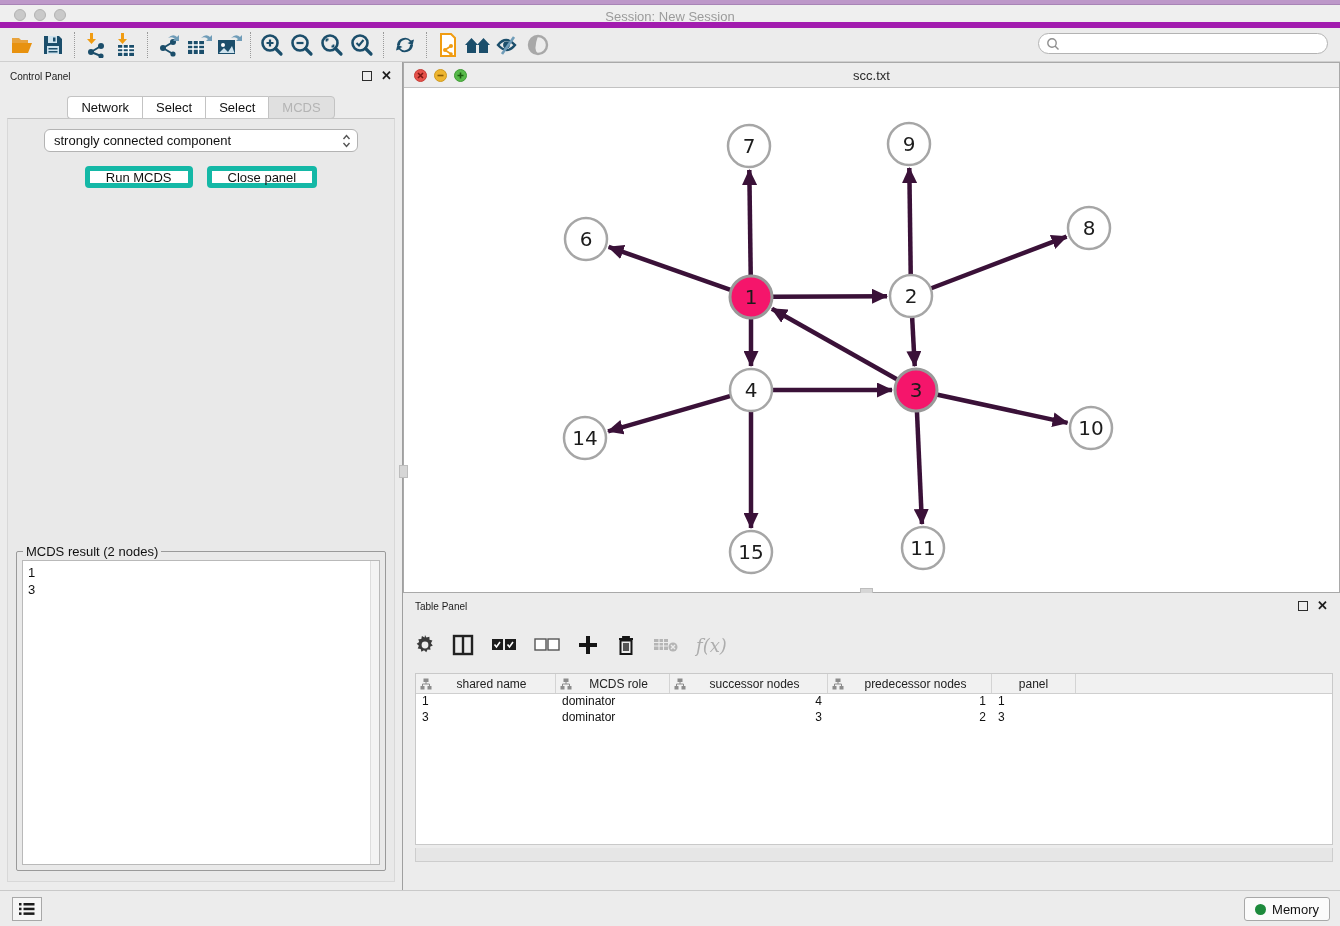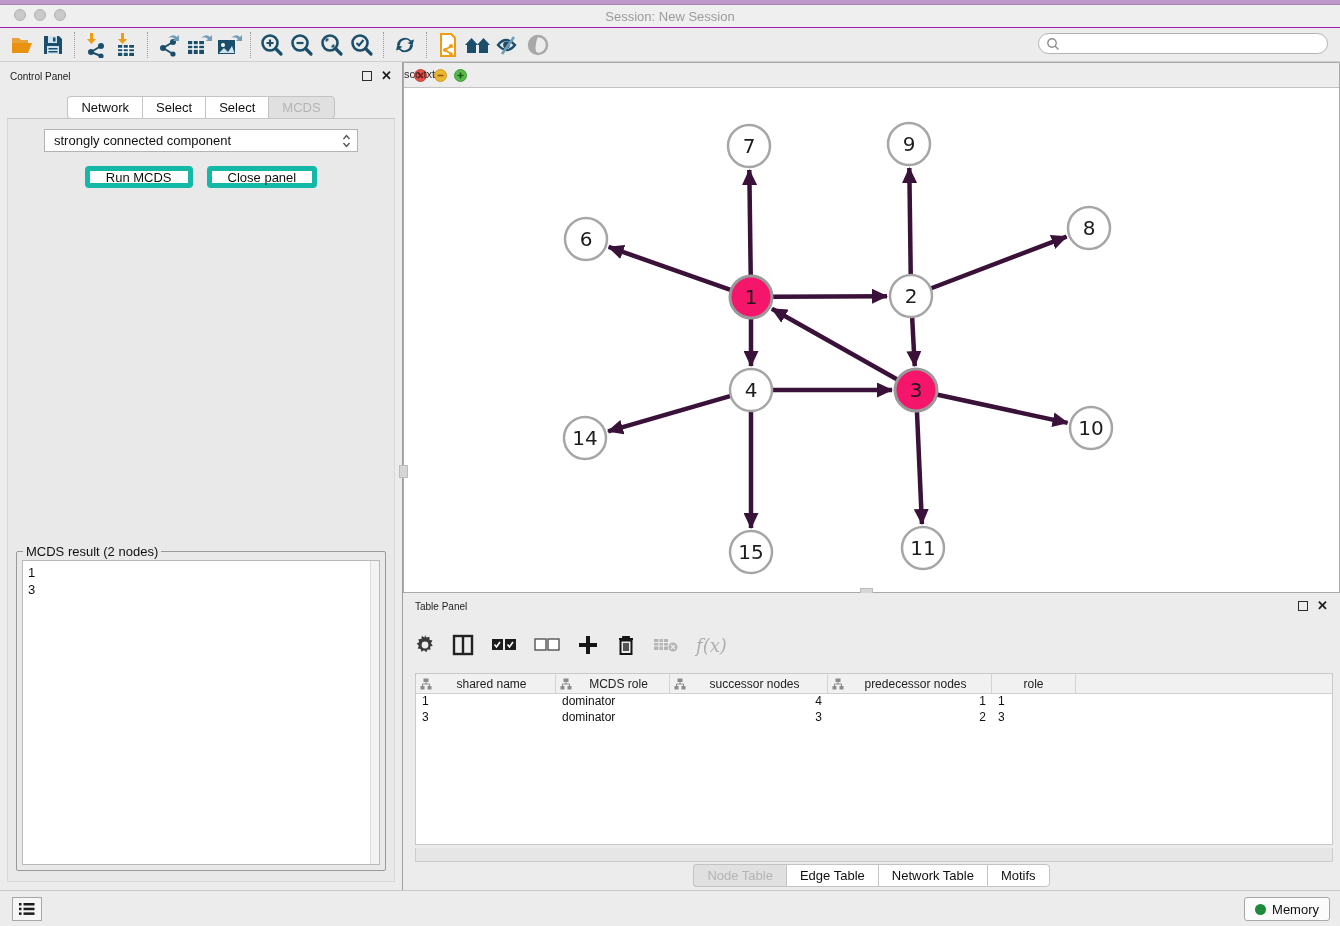--- a/index.html
+++ b/index.html
@@ -1,21 +1,21 @@
 <!DOCTYPE html>
 <html><head>
 <meta charset="utf-8">
 <style>
   * { margin:0; padding:0; box-sizing:border-box; }
   html,body { width:1340px; height:926px; font-family:"Liberation Sans",sans-serif; background:#ececec; overflow:hidden; }
   .win { position:absolute; inset:0; width:1340px; height:926px; background:#ececec; }
 
   
   .accent-stripe { position:absolute; left:0; top:0; width:100%; height:5px; background:#bd98c9; border-bottom:1px solid #a884b6; }
-  .titlebar { position:absolute; left:0; top:0; width:100%; height:28px; background:#efefef; border-bottom:1px solid #a21caf; }
+  .titlebar { position:absolute; left:0; top:0; width:100%; height:28px; background:#efefef; border-bottom:6px solid #a21caf; }
   .title-text { position:absolute; left:0; right:0; top:9px; text-align:center; font-size:13px; color:#9b9b9b; }
   .tl { position:absolute; top:9px; width:12px; height:12px; border-radius:50%; background:#c9c9c9; border:1px solid #b2b2b2; }
 
   
   .toolbar { position:absolute; left:0; top:28px; width:100%; height:34px; background:#ececec; border-bottom:1px solid #cfcfcf; display:flex; align-items:center; padding-left:8px; }
   .tb-btn { width:30px; height:28px; display:flex; align-items:center; justify-content:center; }
   .tb-sep { width:0; height:26px; border-left:1px dotted #9a9a9a; margin:0 6px; }
   .search-wrap { position:absolute; right:12px; top:5px; width:290px; height:21px; background:#fff; border:1px solid #b3b3b3; border-radius:11px; display:flex; align-items:center; padding-left:7px; }
 
   
@@ -25,34 +25,34 @@
   .panel-ctl { margin-left:auto; display:flex; align-items:center; gap:9px; }
   .float-ico { width:10px; height:10px; border:1.5px solid #2c2c2c; }
   .close-ico { font-size:13px; font-weight:bold; color:#1c1c1c; line-height:10px; }
   .cp-tabs { position:absolute; left:0; top:34px; width:100%; display:flex; justify-content:center; }
   .tab { font-size:13px; padding:3px 13px; background:#fff; border:1px solid #c3c3c3; border-right:none; color:#111; }
   .tab:first-child { border-radius:4px 0 0 4px;text-align:center; }
   .tab:last-child { border-right:1px solid #c3c3c3; border-radius:0 4px 4px 0; }
   .tab.sel { background:#e0e0e0; color:#b4b4b4; }
   .cp-body { position:absolute; left:7px; right:7px; top:56px; bottom:8px; background:#e9e9e9; border:1px solid #d8d8d8; border-top:1px solid #c6c6c6; }
   .opt-label { margin-top:22px; text-align:center; font-size:13px; color:#111; }
-  .opt-select { margin:10px 36px 0 36px; height:23px; background:#fff; border:1px solid #b3b3b3; border-radius:0; display:flex; align-items:center; padding:0 6px 0 9px; font-size:13px; color:#111; }
+  .opt-select { margin:10px 36px 0 36px; height:23px; background:#fff; border:1px solid #b3b3b3; border-radius:6px; display:flex; align-items:center; padding:0 6px 0 9px; font-size:13px; color:#111; }
   .stepper { margin-left:auto; display:flex; flex-direction:column; line-height:5px; }
   .btn-row { display:flex; justify-content:center; gap:14px; margin-top:14px; }
   .push-btn { height:22px; padding:0 16px; background:#fff; border:5px solid #14b8a6; border-radius:4px; font-size:13px; color:#111; display:flex; align-items:center; }
   .result-group { position:absolute; left:8px; right:8px; top:432px; bottom:10px; border:1px solid #9a9a9a; border-radius:2px; }
   .result-label { position:absolute; left:6px; top:-8px; background:#e9e9e9; padding:0 3px; font-size:13px; color:#111; }
   .result-box { position:absolute; left:5px; right:5px; top:8px; bottom:5px; background:#fff; border:1px solid #b9b9b9; }
   .result-text { position:absolute; left:5px; top:3px; font-size:13px; color:#111; white-space:pre-line; line-height:17px; }
   .result-scroll { position:absolute; right:0; top:0; bottom:0; width:9px; background:#f3f3f3; border-left:1px solid #ddd; }
 
   
   .net-win { position:absolute; left:403px; top:62px; width:937px; height:531px; background:#fff; border:1px solid #a9a9a9; }
   .net-titlebar { position:absolute; left:0; top:0; width:100%; height:25px; background:#ededed; border-bottom:1px solid #c2c2c2; }
-  .net-title { position:absolute; left:0; right:0; top:5px; font-size:11px; color:#2a2a2a; }
+  .net-title { position:absolute; left:0; right:0; top:5px; text-align:center; font-size:13px; color:#2a2a2a; }
   .mac-btn { position:absolute; top:6px; width:13px; height:13px; border-radius:50%; display:flex; align-items:center; justify-content:center; font-size:9px; font-weight:bold; }
   .mac-close { left:10px; background:#e5514a; border:1px solid #c63d37; color:#7d1612; }
   .mac-min { left:30px; background:#eeb52f; border:1px solid #cf9a1f; color:#8a5d05; }
   .mac-zoom { left:50px; background:#57ba4a; border:1px solid #3f9c35; color:#1a5c10; }
   .net-canvas { position:absolute; left:0; top:25px; }
   .grip { position:absolute; background:#d6d6d6; border:1px solid #bdbdbd; }
 
   
   .table-panel { position:absolute; left:403px; top:593px; width:937px; height:297px; background:#ececec; }
   .tp-header { position:absolute; left:0; top:0; width:100%; height:26px; display:flex; align-items:center; padding:3px 12px; }
@@ -427,46 +427,40 @@
         <div class="th c3">
           <svg width="12" height="12" viewBox="0 0 12 12">
               <rect x="3.5" y="0.5" width="5" height="3.5" fill="#8c8c8c"></rect>
               <path d="M6 4 v2 M2.5 6 h7 M2.5 6 v2 M9.5 6 v2" stroke="#8c8c8c" stroke-width="1"></path>
               <rect x="0.5" y="8" width="4" height="3.5" fill="#8c8c8c"></rect>
               <rect x="7.5" y="8" width="4" height="3.5" fill="#8c8c8c"></rect>
             </svg>
           <span class="th-label">predecessor nodes</span>
         </div>
         <div class="th c4">
-          <span class="th-label">role</span>
+          <span class="th-label">panel</span>
         </div>
       </div>
       <div class="trow">
         <div class="td c0">1</div>
         <div class="td c1">dominator</div>
         <div class="td c2 num-r">4</div>
         <div class="td c3 num-r">1</div>
         <div class="td c4">1</div>
       </div>
       <div class="trow">
         <div class="td c0">3</div>
         <div class="td c1">dominator</div>
         <div class="td c2 num-r">3</div>
         <div class="td c3 num-r">2</div>
         <div class="td c4">3</div>
       </div>
     </div>
     <div class="tp-scroll"></div>
 
-    <div class="tp-tabs">
-      <span class="tab sel">Node Table</span>
-      <span class="tab">Edge Table</span>
-      <span class="tab">Network Table</span>
-      <span class="tab">Motifs</span>
-    </div>
   </div>
 
   <div class="statusbar">
     <span class="list-btn">
       <svg width="16" height="14" viewBox="0 0 16 14">
           <g fill="#1c1c1c">
             <rect x="0" y="1" width="2.5" height="2.5"></rect>
             <rect x="4.5" y="1" width="11" height="2.5"></rect>
             <rect x="0" y="5.7" width="2.5" height="2.5"></rect>
             <rect x="4.5" y="5.7" width="11" height="2.5"></rect>

